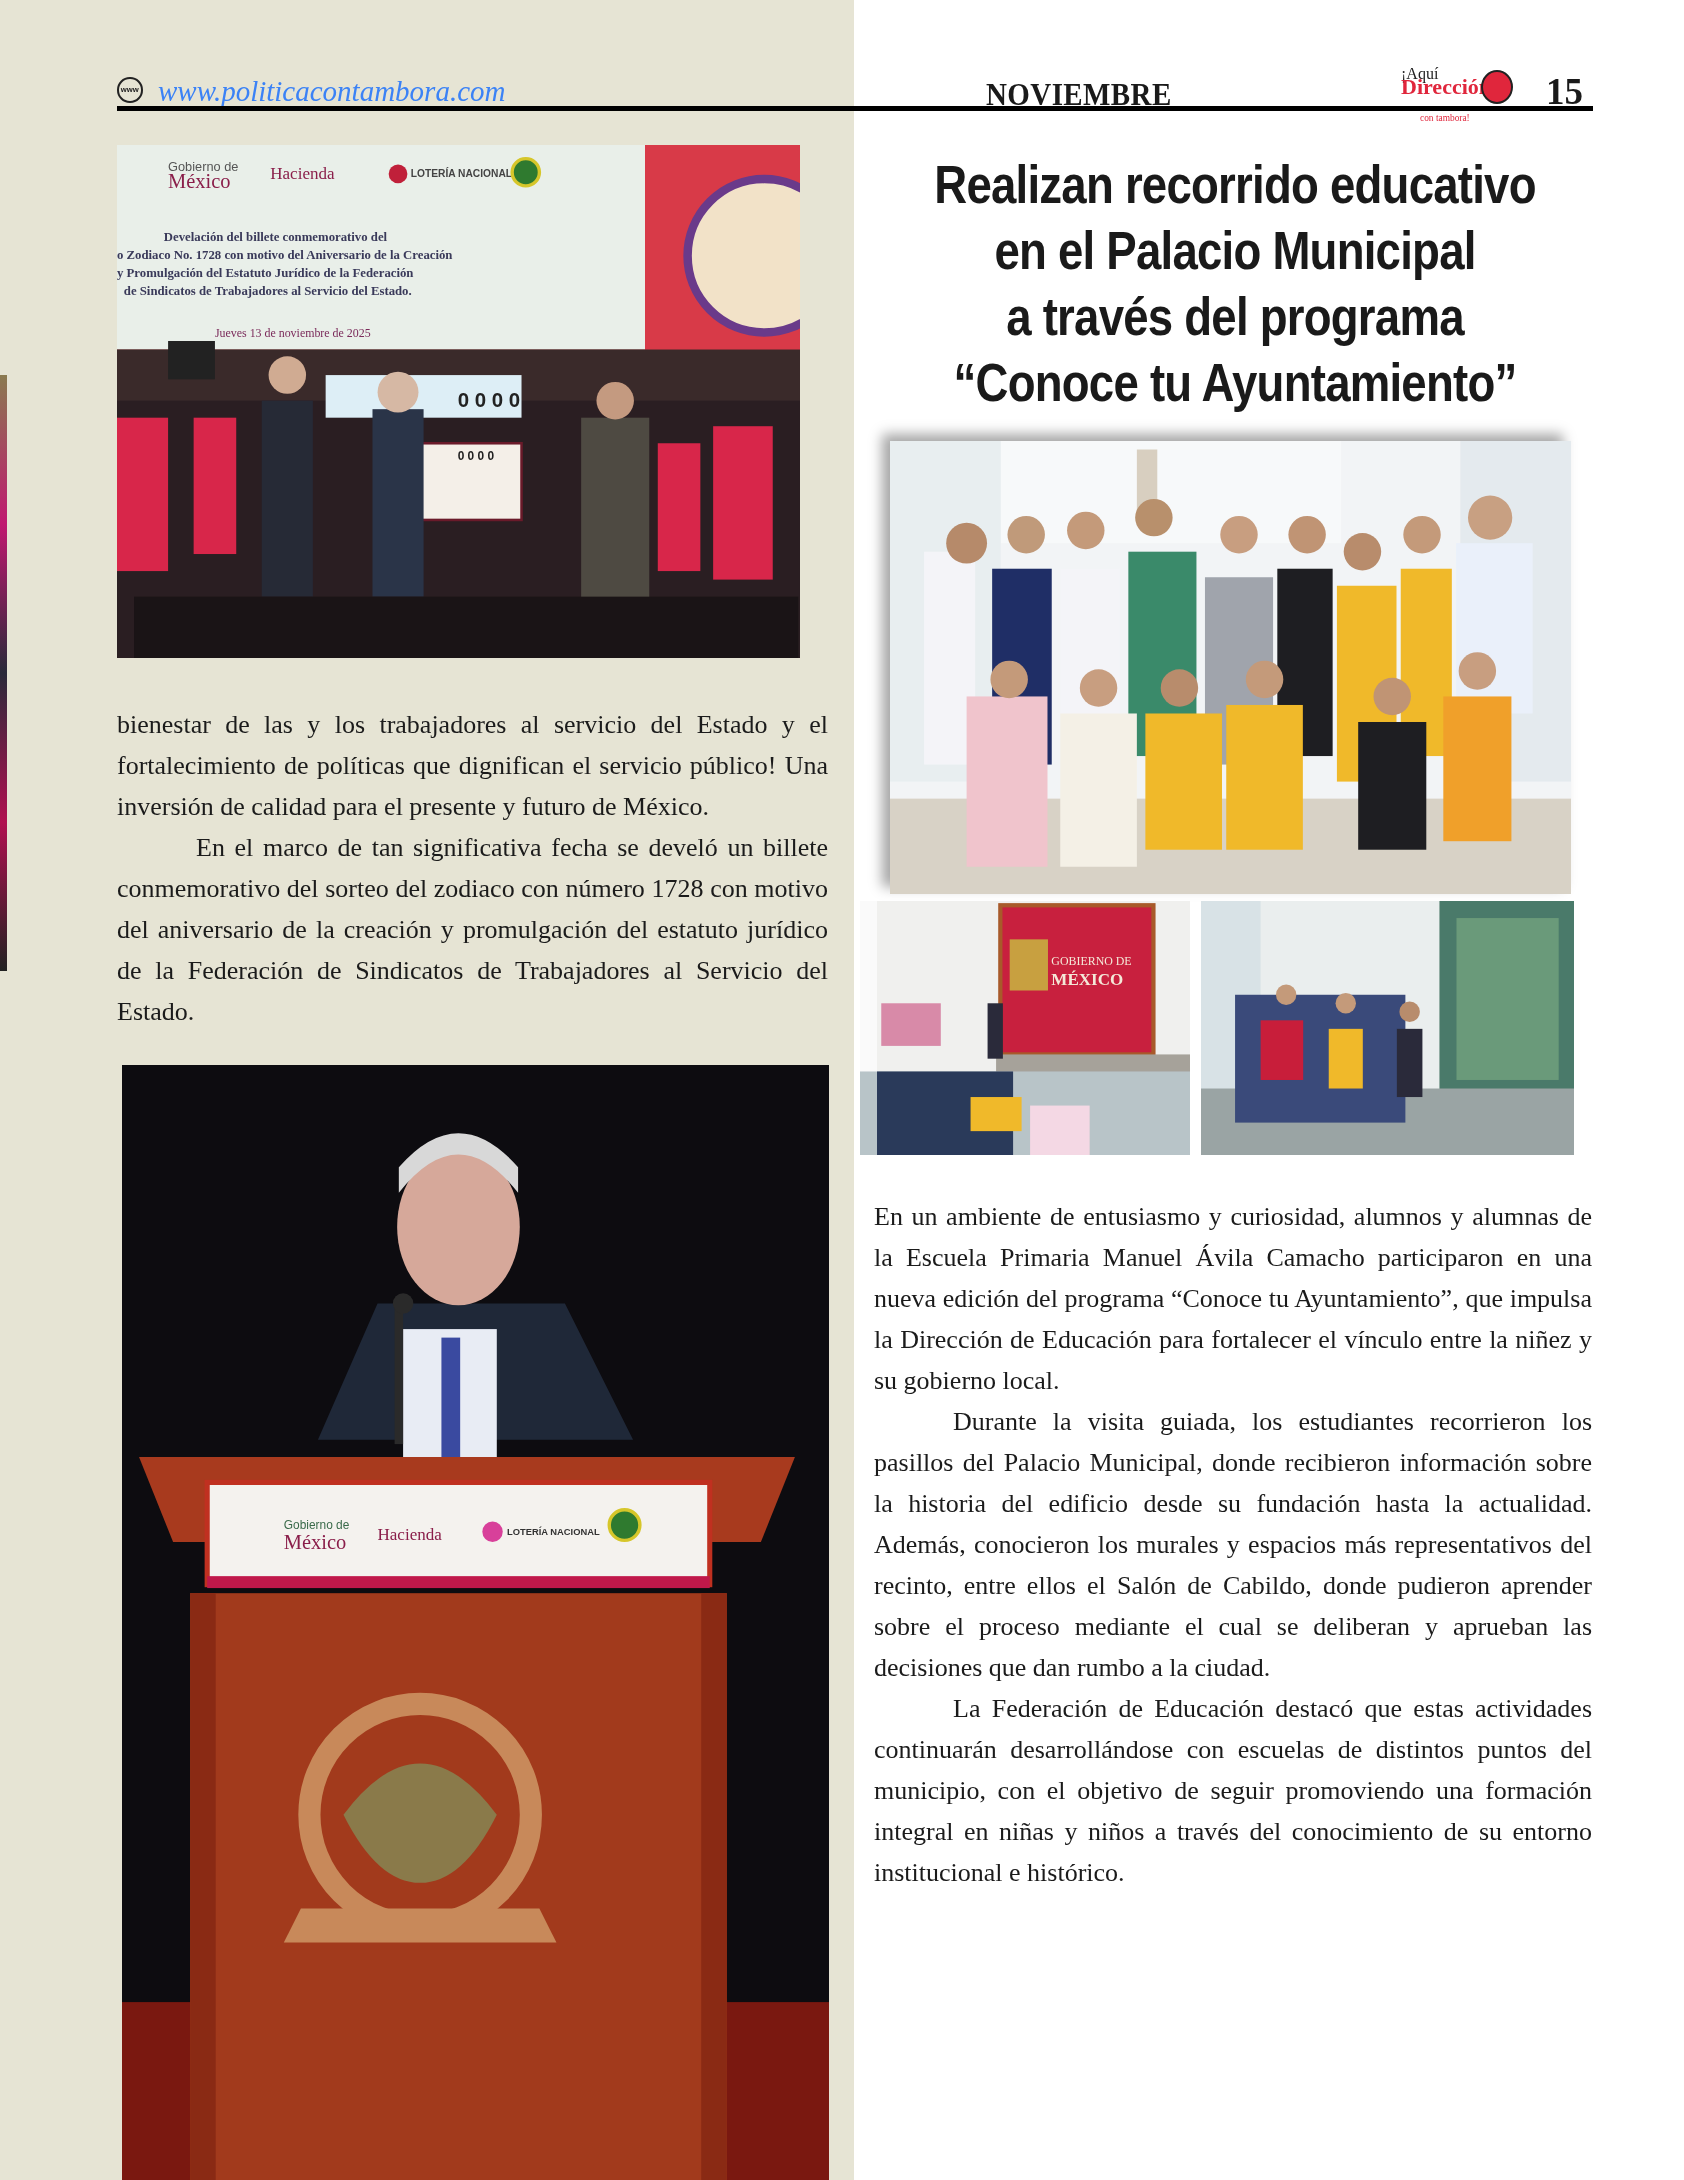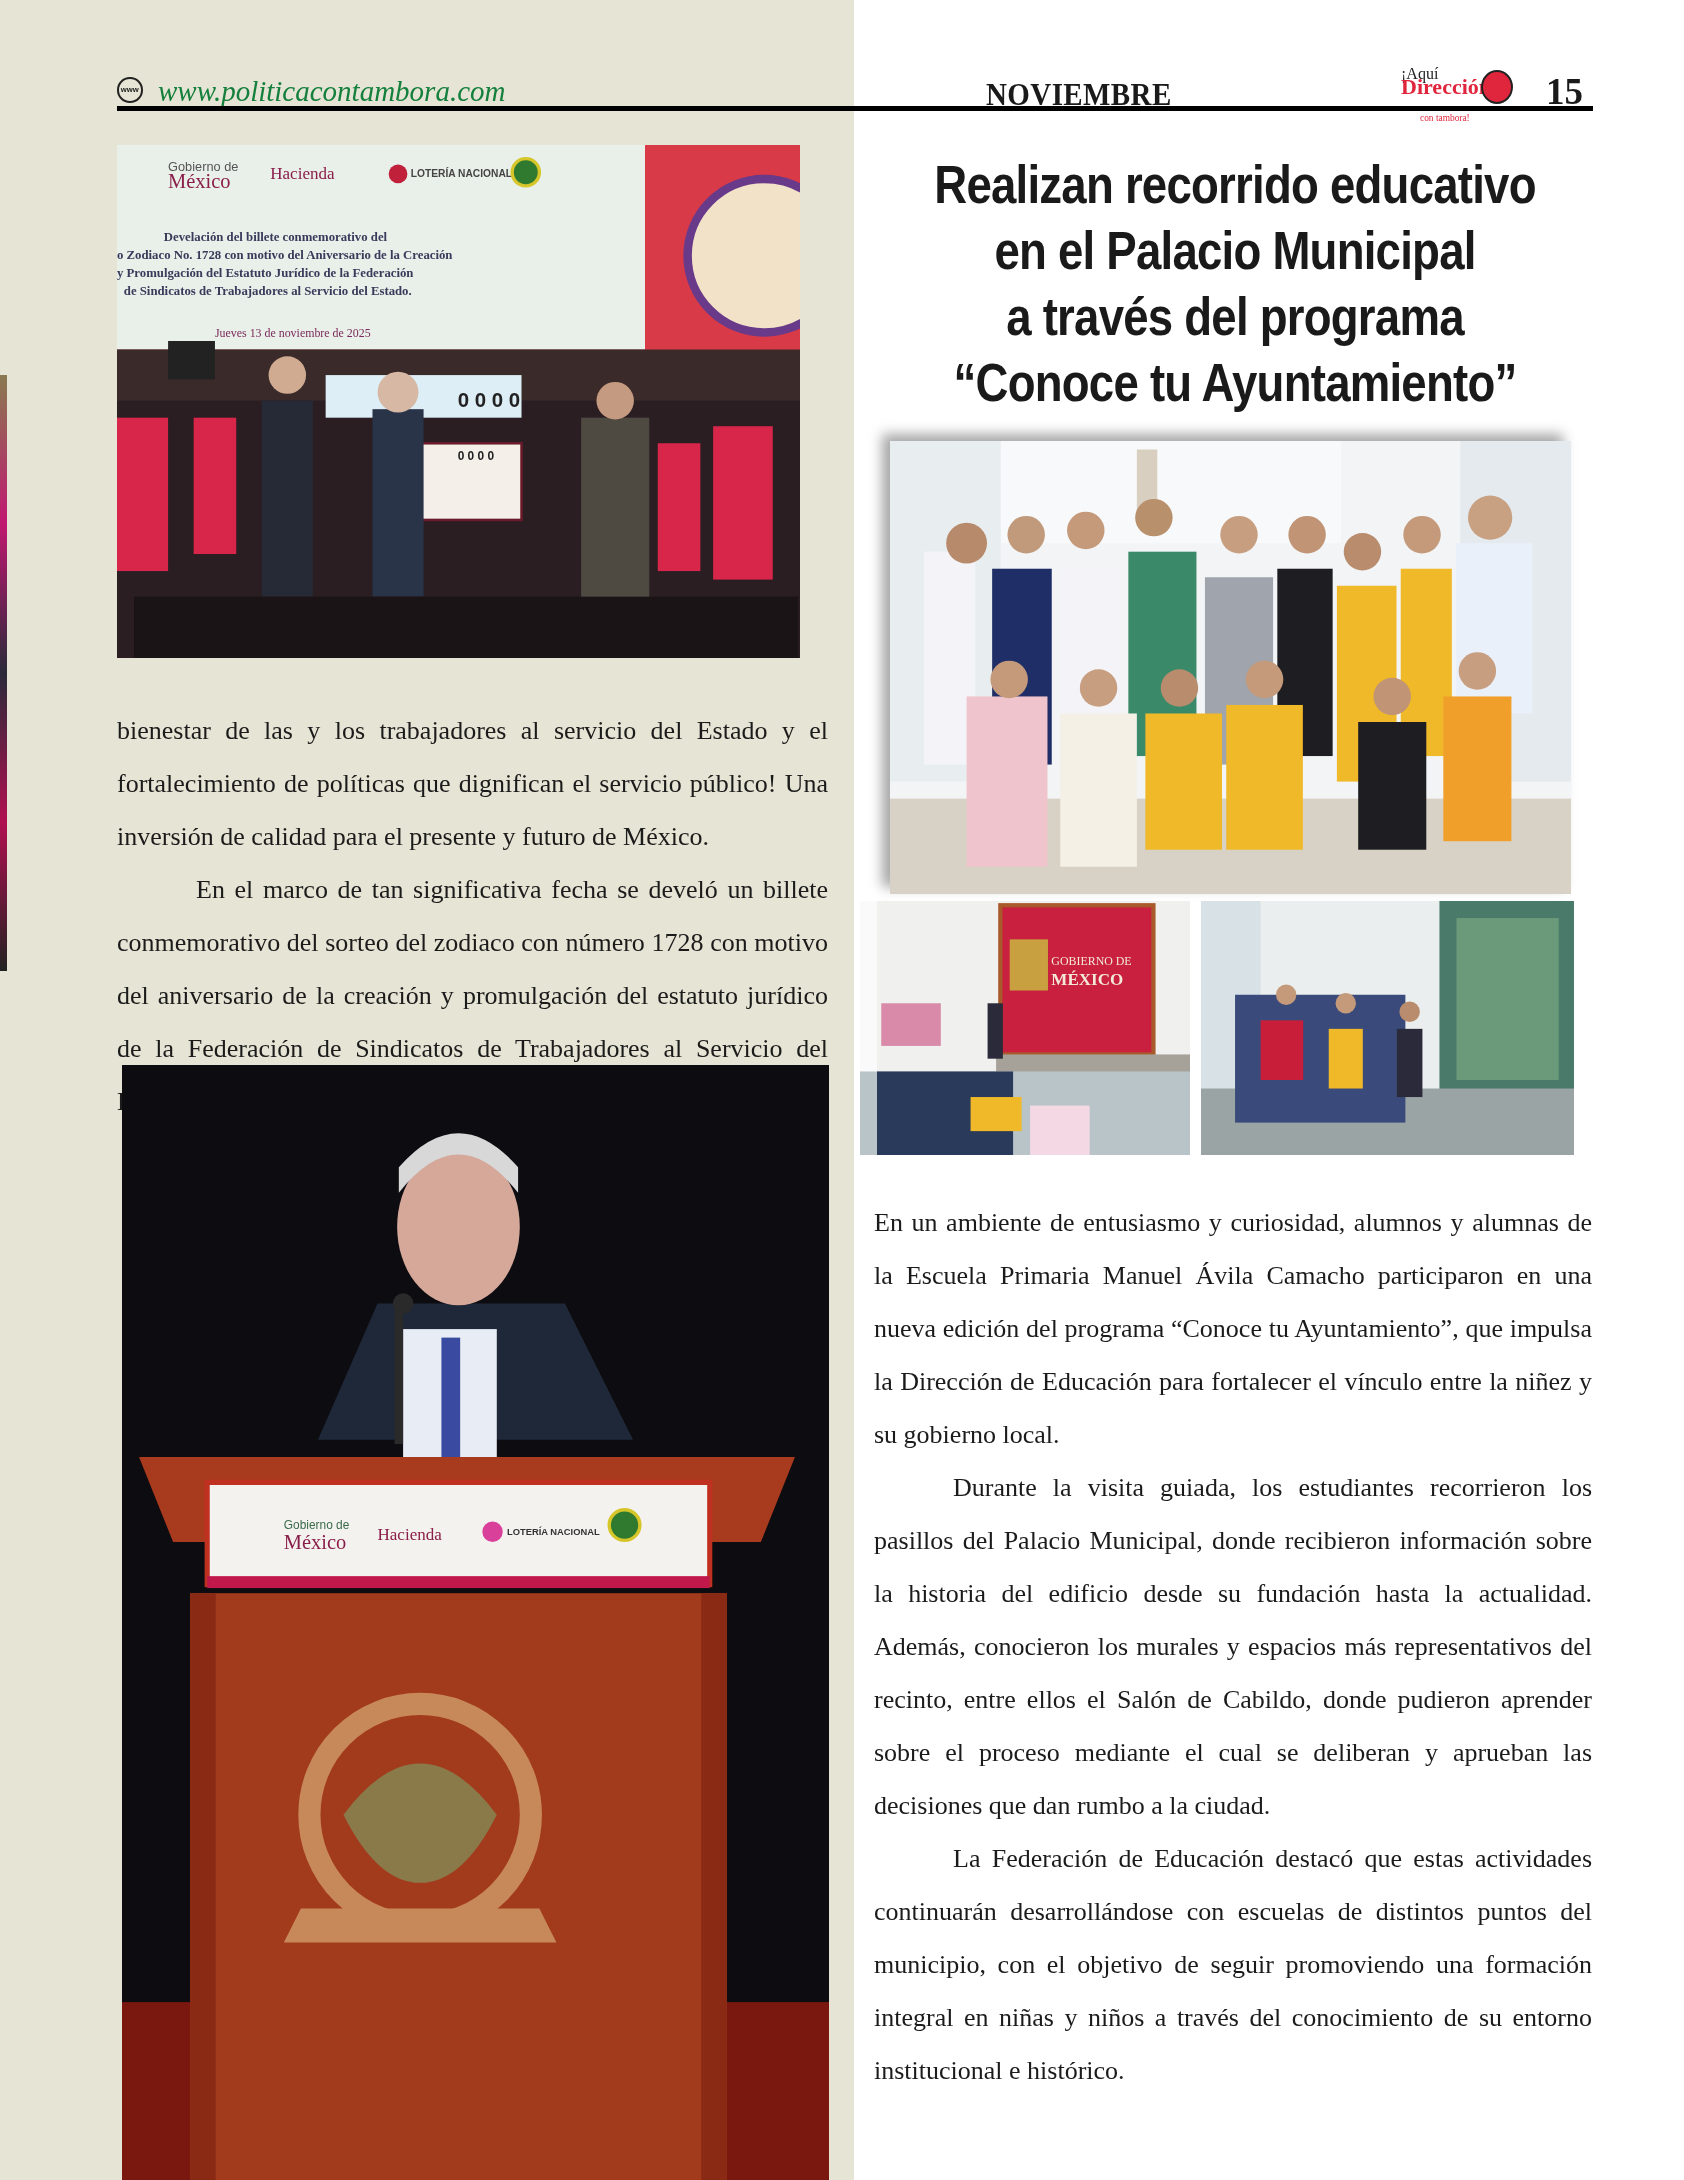--- a/index.html
+++ b/index.html
@@ -1,33 +1,33 @@
 <!DOCTYPE html>
 <html style="font-size:13.6px"><head>
 <meta charset="utf-8">
 <style>
   html,body{margin:0;padding:0;}
   body{width:1685px;height:2181px;position:relative;overflow:hidden;background:#ffffff;font-family:"Liberation Serif",serif;color:#1a1a1a;}
   .left-panel{position:absolute;left:0;top:0;width:854px;height:2181px;background:#e6e4d4;}
   .edge-strip{position:absolute;left:0;width:6.8px;}
   .header-rule{position:absolute;left:117px;top:106px;width:1476px;height:5.1px;background:#000;}
-  .site-url{position:absolute;left:158px;top:75px;font-style:italic;font-size:29px;color:#15803d;}
+  .site-url{position:absolute;left:158px;top:75px;font-style:italic;font-size:29px;color:#3b82f6;}
   .www-icon{position:absolute;left:117px;top:77px;width:25.6px;height:25.6px;border:2.6px solid #222;border-radius:50%;box-sizing:border-box;font-family:"Liberation Sans",sans-serif;font-size:7.7px;font-weight:bold;display:flex;align-items:center;justify-content:center;color:#222;}
   .month{position:absolute;left:986px;top:78px;font-weight:bold;font-size:29px;letter-spacing:0.4px;transform:scaleY(1.1);}
   .brand-logo{position:absolute;left:1401px;top:65px;width:119px;height:43px;}
   .brand-small{position:absolute;left:0;top:0;font-size:16px;color:#222;}
   .brand-main{position:absolute;left:0;top:8.5px;font-size:22px;font-weight:bold;color:#e0263c;}
   .brand-sub{position:absolute;left:19px;top:31.5px;font-size:9.4px;color:#e0263c;margin-top:16px;}
   .brand-drum{position:absolute;left:80px;top:5.1px;width:32px;height:34px;border:2.6px solid #222;border-radius:50%;background:#e0263c;box-sizing:border-box;}
   .page-number{position:absolute;left:1546px;top:70px;font-weight:bold;font-size:37px;}
   .headline{position:absolute;left:877px;top:152px;width:716px;text-align:center;font-family:"Liberation Sans",sans-serif;font-weight:bold;font-size:53px;line-height:66px;letter-spacing:-0.9px;transform:scaleX(0.86);transform-origin:center top;}
   .photo{position:absolute;overflow:hidden;text-align:center;}
   .photo svg{display:block;width:100%;height:100%;}
   .shadow{box-shadow:-8.5px -6.8px 12px rgba(0,0,0,0.35);}
-  .body-text{position:absolute;font-size:26px;line-height:53px;text-align:justify;color:#1b1b1b;}
+  .body-text{position:absolute;font-size:26px;line-height:41px;text-align:justify;color:#1b1b1b;}
   .body-text p{margin:0;}
   .body-text p.indent{text-indent:79px;}
   .left-text{left:117px;top:704px;width:711px;}
   .right-text{left:874px;top:1196px;width:718px;}
 </style>
 </head>
 <body>
 
 <div class="left-panel"></div>
 <div class="edge-strip" style="top:375px;height:596px;background:linear-gradient(#8a7a50,#c01870,#2a2a3a,#b01050,#222);"></div>

